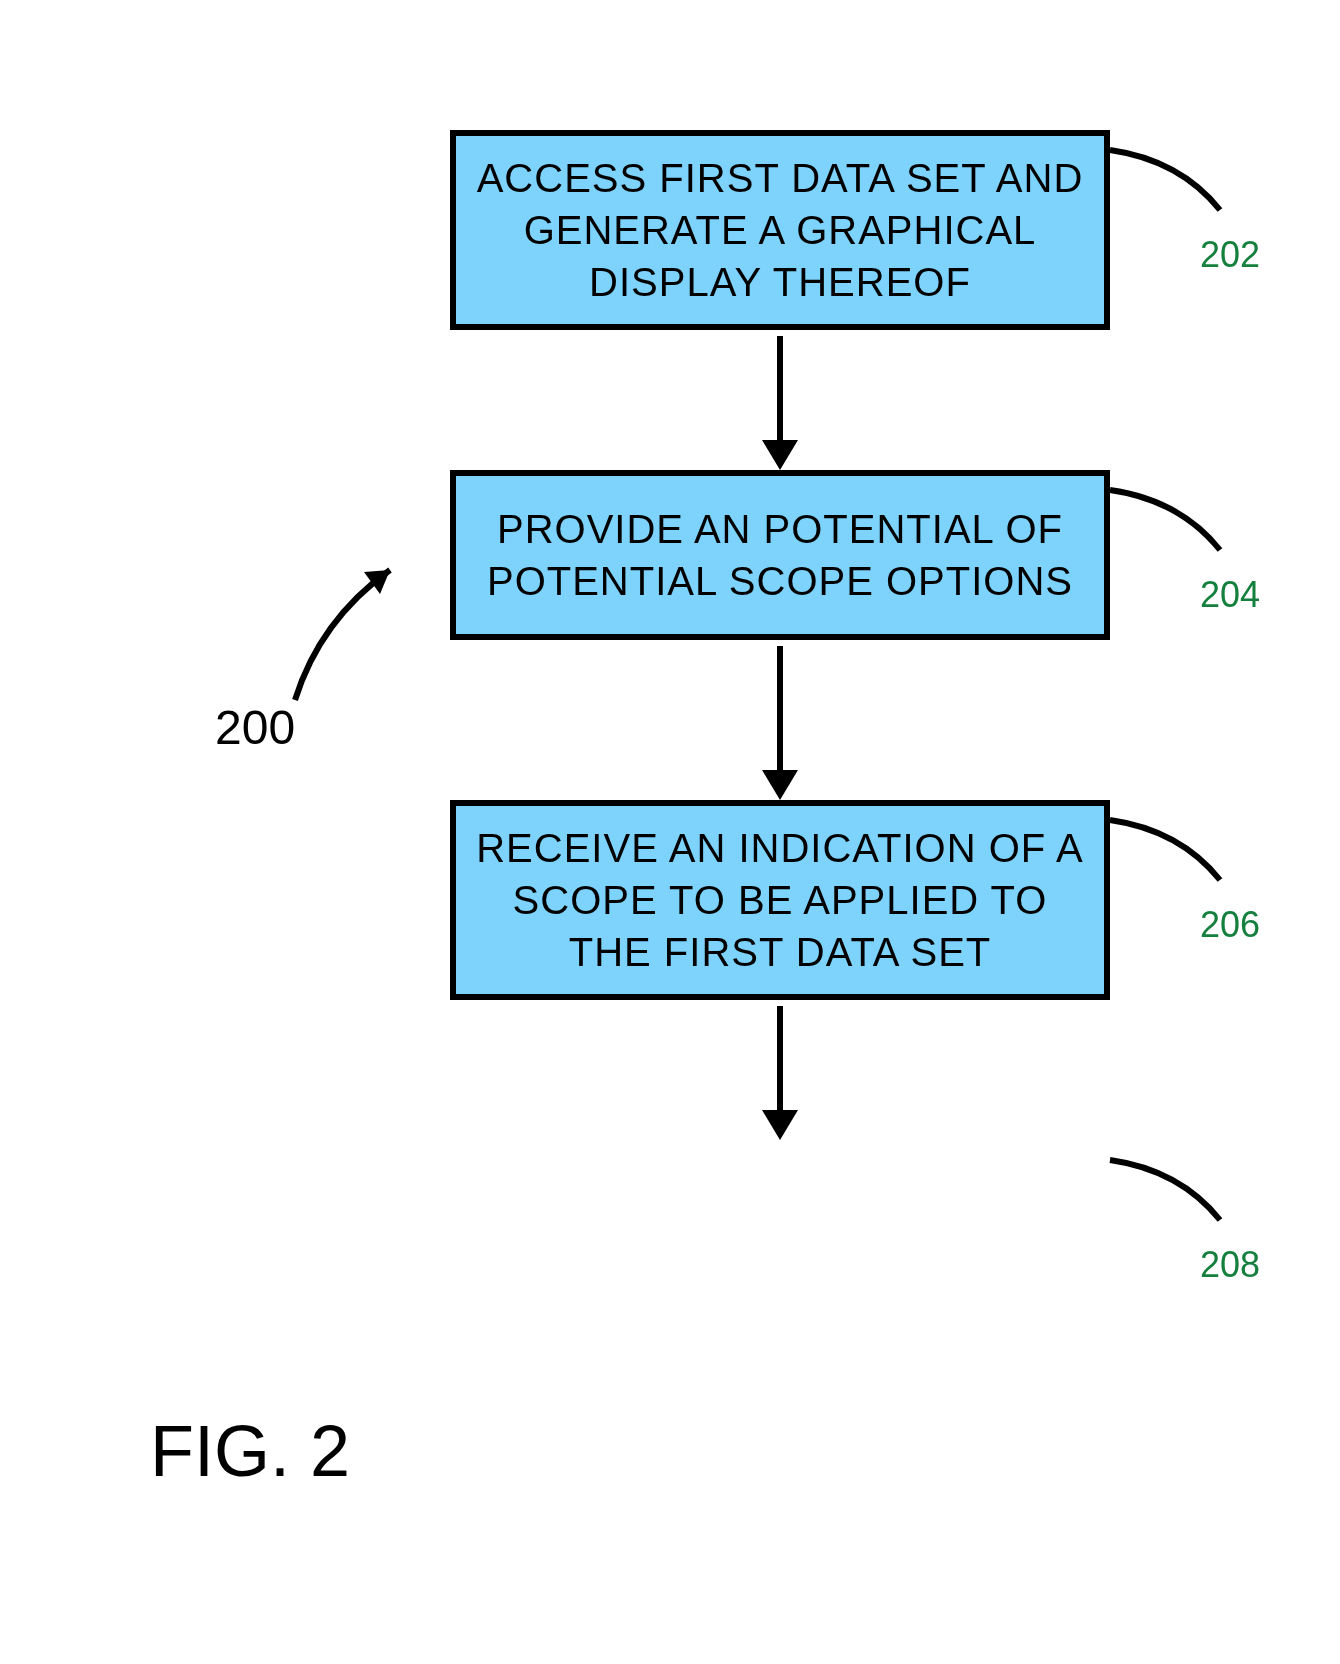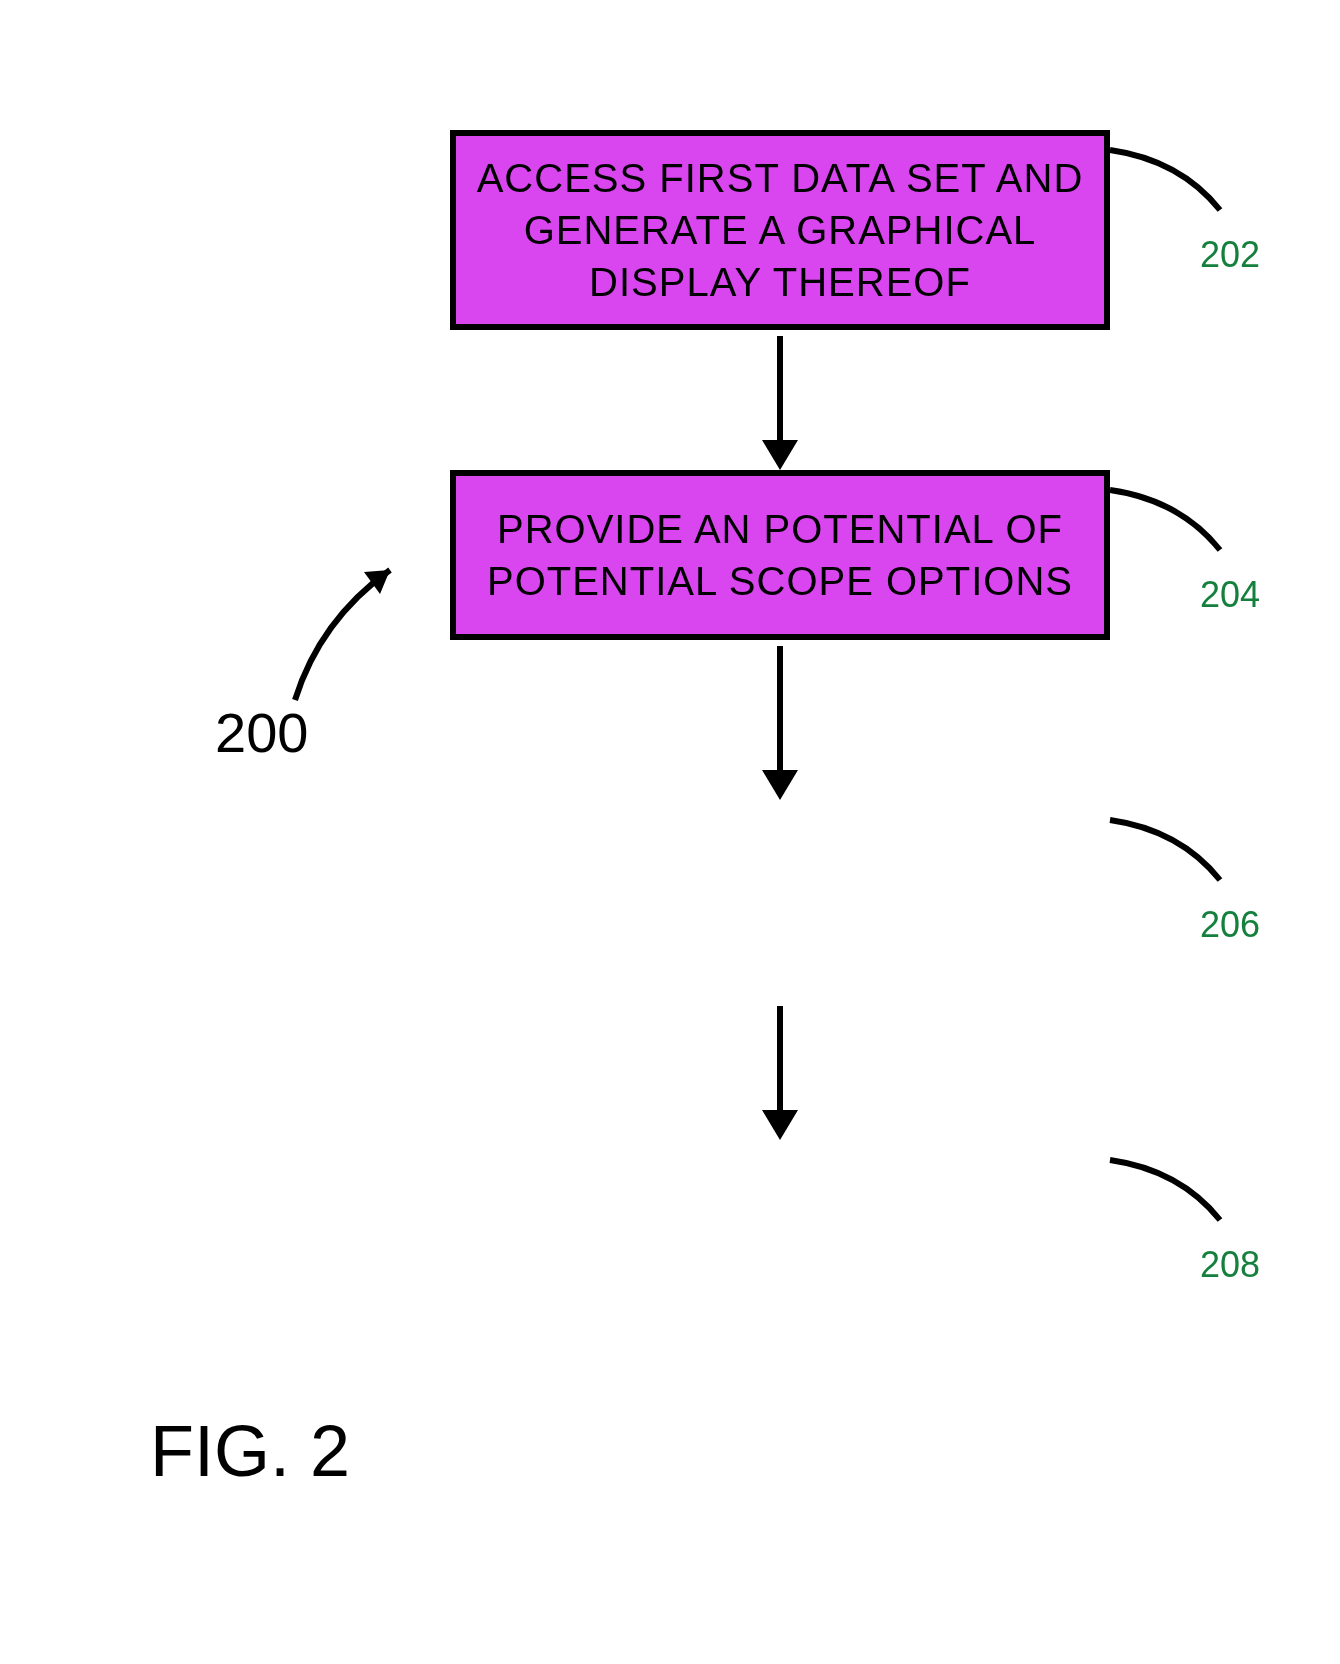--- a/index.html
+++ b/index.html
@@ -11,21 +11,21 @@
     font-family: Arial, Helvetica, sans-serif;
   }
   .canvas {
     position: relative;
     width: 1340px;
     height: 1664px;
   }
   .step-box {
     position: absolute;
     border: 6px solid #000;
-    background: #d946ef;
+    background: #7dd3fc;
     display: flex;
     align-items: center;
     justify-content: center;
     text-align: center;
     font-size: 40px;
     font-weight: 400;
     line-height: 1.3;
     padding: 10px 20px;
     box-sizing: border-box;
     letter-spacing: 1px;
@@ -38,21 +38,21 @@
     margin-top: 39px;
   }
   .figure-label {
     position: absolute;
     font-size: 72px;
     font-weight: 400;
     color: #000000;
   }
   .ref-label {
     position: absolute;
-    font-size: 56px;
+    font-size: 48px;
     font-weight: 400;
     color: #000;
   }
   .arrow-line {
     position: absolute;
     background: #000;
   }
   .arrow-head {
     position: absolute;
     width: 0;
@@ -88,20 +88,23 @@
   </div>
 
   <svg class="leader" style="left:1110px; top:490px; width:140px; height:80px;">
     <path d="M0,0 Q70,10 110,60" stroke="#000" stroke-width="6" fill="none"></path>
   </svg>
   <div class="step-label" style="left:1200px; top:535px;">204</div>
 
   <div class="arrow-line" style="left:777px; top:646px; width:6px; height:130px;"></div>
   <div class="arrow-head" style="left:762px; top:770px;"></div>
 
+  <div class="step-box" style="left:450px; top:800px; width:660px; height:200px;">
+    <span>RECEIVE AN INDICATION OF A SCOPE TO BE APPLIED TO THE FIRST DATA SET</span>
+  </div>
 
   <svg class="leader" style="left:1110px; top:820px; width:140px; height:80px;">
     <path d="M0,0 Q70,10 110,60" stroke="#000" stroke-width="6" fill="none"></path>
   </svg>
   <div class="step-label" style="left:1200px; top:865px;">206</div>
 
   <div class="arrow-line" style="left:777px; top:1006px; width:6px; height:110px;"></div>
   <div class="arrow-head" style="left:762px; top:1110px;"></div>
 
 

